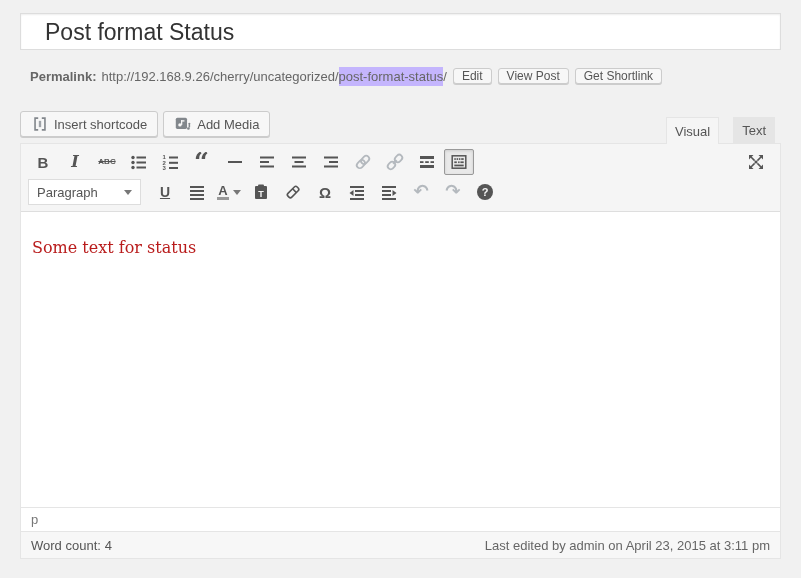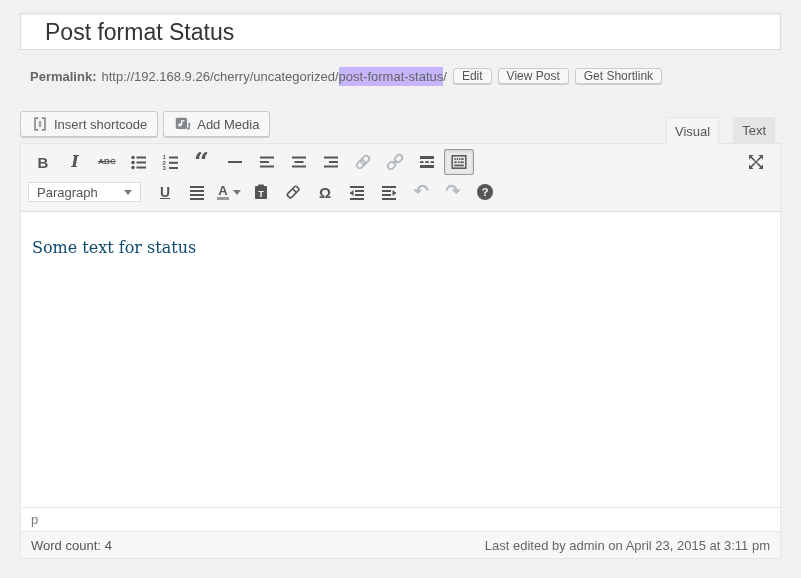--- a/index.html
+++ b/index.html
@@ -38,29 +38,29 @@
   .toolbar-grp{background:#f5f5f5;border-bottom:1px solid #dedede;padding:3px 6px 4px;}
   .tb-row{display:flex;align-items:center;height:30px;}
   .mce-btn{min-width:30px;height:26px;display:inline-flex;align-items:center;justify-content:center;
     border:1px solid transparent;border-radius:2px;color:#555;margin:0 1px;cursor:pointer;box-sizing:border-box;}
   .mce-btn.disabled{color:#b4b9be;cursor:default;}
   .mce-btn.active{background:#e9e9e9;border-color:#999;box-shadow:inset 0 1px 3px rgba(0,0,0,.12);}
   .mce-ico{display:flex;align-items:center;justify-content:center;}
   .mce-ico svg{display:block;}
   .tico{line-height:1;display:inline-block;}
   .fs-slot{margin-left:auto;margin-right:2px;}
-  .format-select{width:113px;height:20px;box-sizing:border-box;background:#fff;border:1px solid #ddd;
+  .format-select{width:113px;height:26px;box-sizing:border-box;background:#fff;border:1px solid #ddd;
     display:flex;align-items:center;justify-content:space-between;font-size:13px;color:#555;
     padding:0 8px;margin:0 8px 0 1px;cursor:pointer;}
   .caret{width:0;height:0;border-left:4px solid transparent;border-right:4px solid transparent;
     border-top:5px solid #777;display:inline-block;}
 
   
   .content{flex:1;padding:26px 10px 0 11px;font-family:"DejaVu Serif","Liberation Serif",serif;
-    font-size:16px;color:#0c4a6e;overflow:hidden;cursor:text;}
+    font-size:16px;color:#b91c1c;overflow:hidden;cursor:text;}
   .content p{margin:0;}
 
   
   .path-row{height:23px;border-top:1px solid #e5e5e5;display:flex;align-items:center;
     padding:0 10px;background:#fff;}
   .path-item{font-size:13px;color:#777;cursor:pointer;}
   .status-info{height:26px;background:#f7f7f7;border-top:1px solid #e5e5e5;display:flex;
     align-items:center;justify-content:space-between;padding:0 10px;font-size:13px;color:#555;}
   .wc-value{margin-left:4px;}
   .last-edited{color:#666;}

